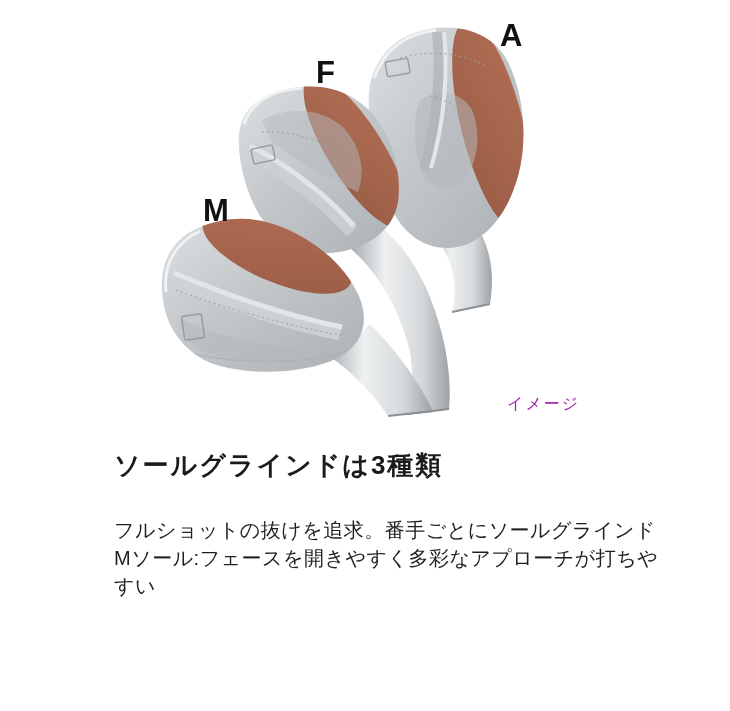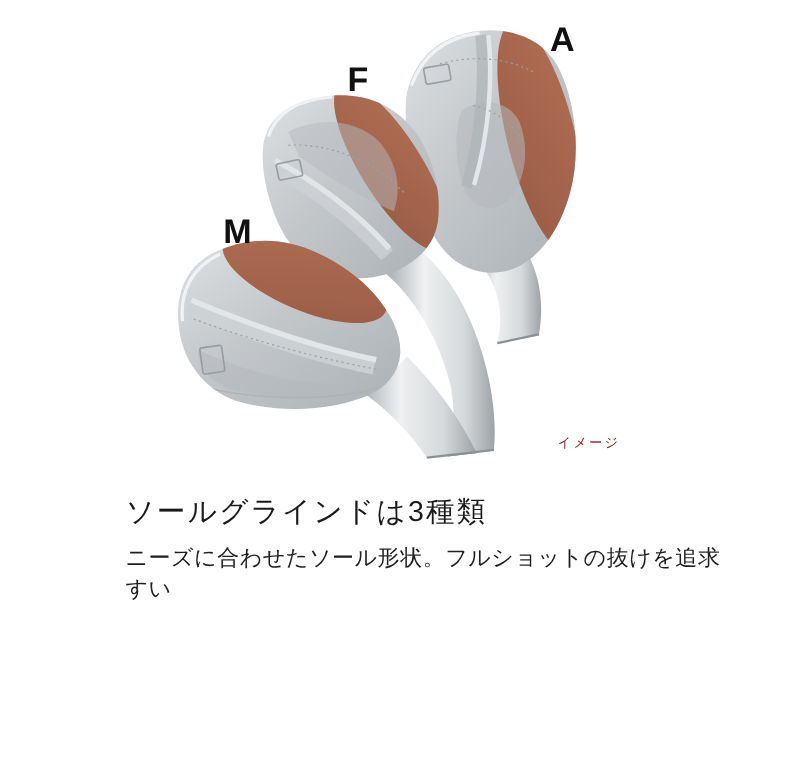--- a/index.html
+++ b/index.html
@@ -25,37 +25,37 @@
     line-height: 1;
     color: #111111;
     letter-spacing: 0;
   }
   .label-a { left: 500px; top: 20px; }
   .label-f { left: 316px; top: 57px; }
   .label-m { left: 203px; top: 195px; }
   .figure-caption {
     position: absolute;
     left: 507px; top: 394px;
-    font-size: 12px;
-    color: #7f1d1d;
+    font-size: 16px;
+    color: #a21caf;
     letter-spacing: 2px;
   }
   .text-block {
     position: absolute;
     left: 114px; top: 450px;
     width: 570px;
     color: #1f1f1f;
   }
   .section-heading {
     font-size: 26px;
-    font-weight: 400;
+    font-weight: 700;
     letter-spacing: 2px;
     line-height: 30px;
     color: #1a1a1a;
-    margin-bottom: 14px;
+    margin-bottom: 36px;
   }
   .body-lines .body-line {
     font-size: 20px;
     line-height: 28px;
     letter-spacing: 0.5px;
     white-space: nowrap;
   }
 </style>
 </head>
 <body>
@@ -176,18 +176,19 @@
 
     <span class="club-label label-a">A</span>
     <span class="club-label label-f">F</span>
     <span class="club-label label-m">M</span>
     <span class="figure-caption">イメージ</span>
   </figure>
 
   <section class="text-block">
     <h2 class="section-heading">ソールグラインドは3種類</h2>
     <div class="body-lines">
-      <div class="body-line">ニーズに合わせたソール形状。フルショットの抜けを追求</div>
+      <div class="body-line">フルショットの抜けを追求。番手ごとにソールグラインド</div>
+      <div class="body-line">Mソール:フェースを開きやすく多彩なアプローチが打ちや</div>
       <div class="body-line">すい</div>
     </div>
   </section>
 
 </div>
 
 </body></html>

